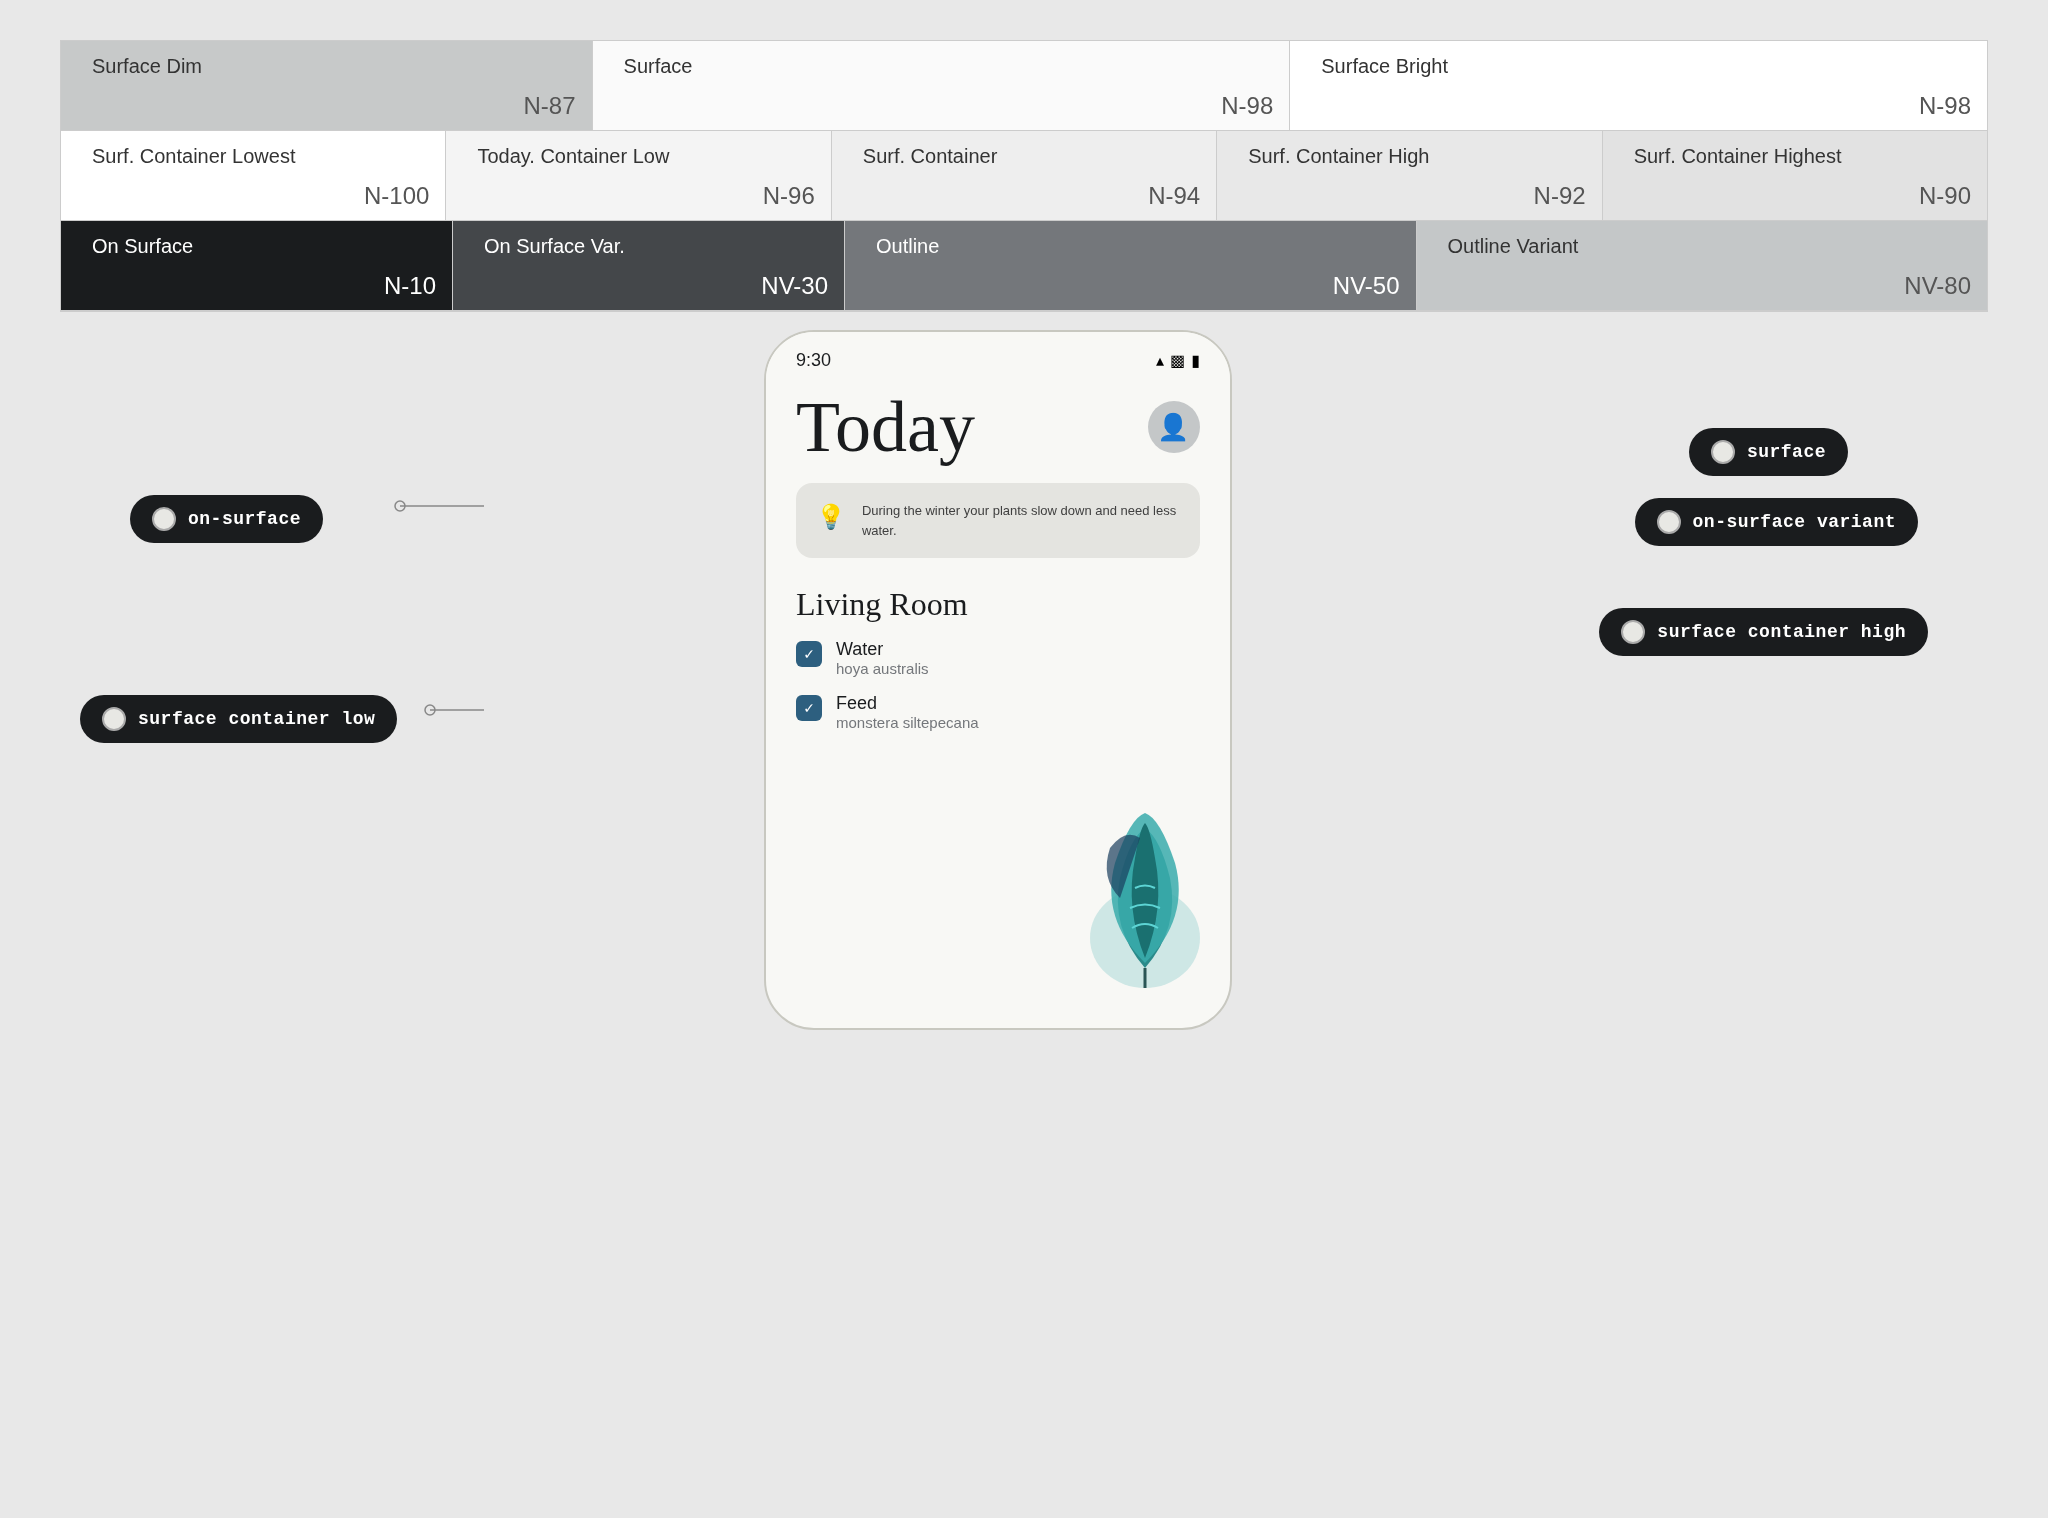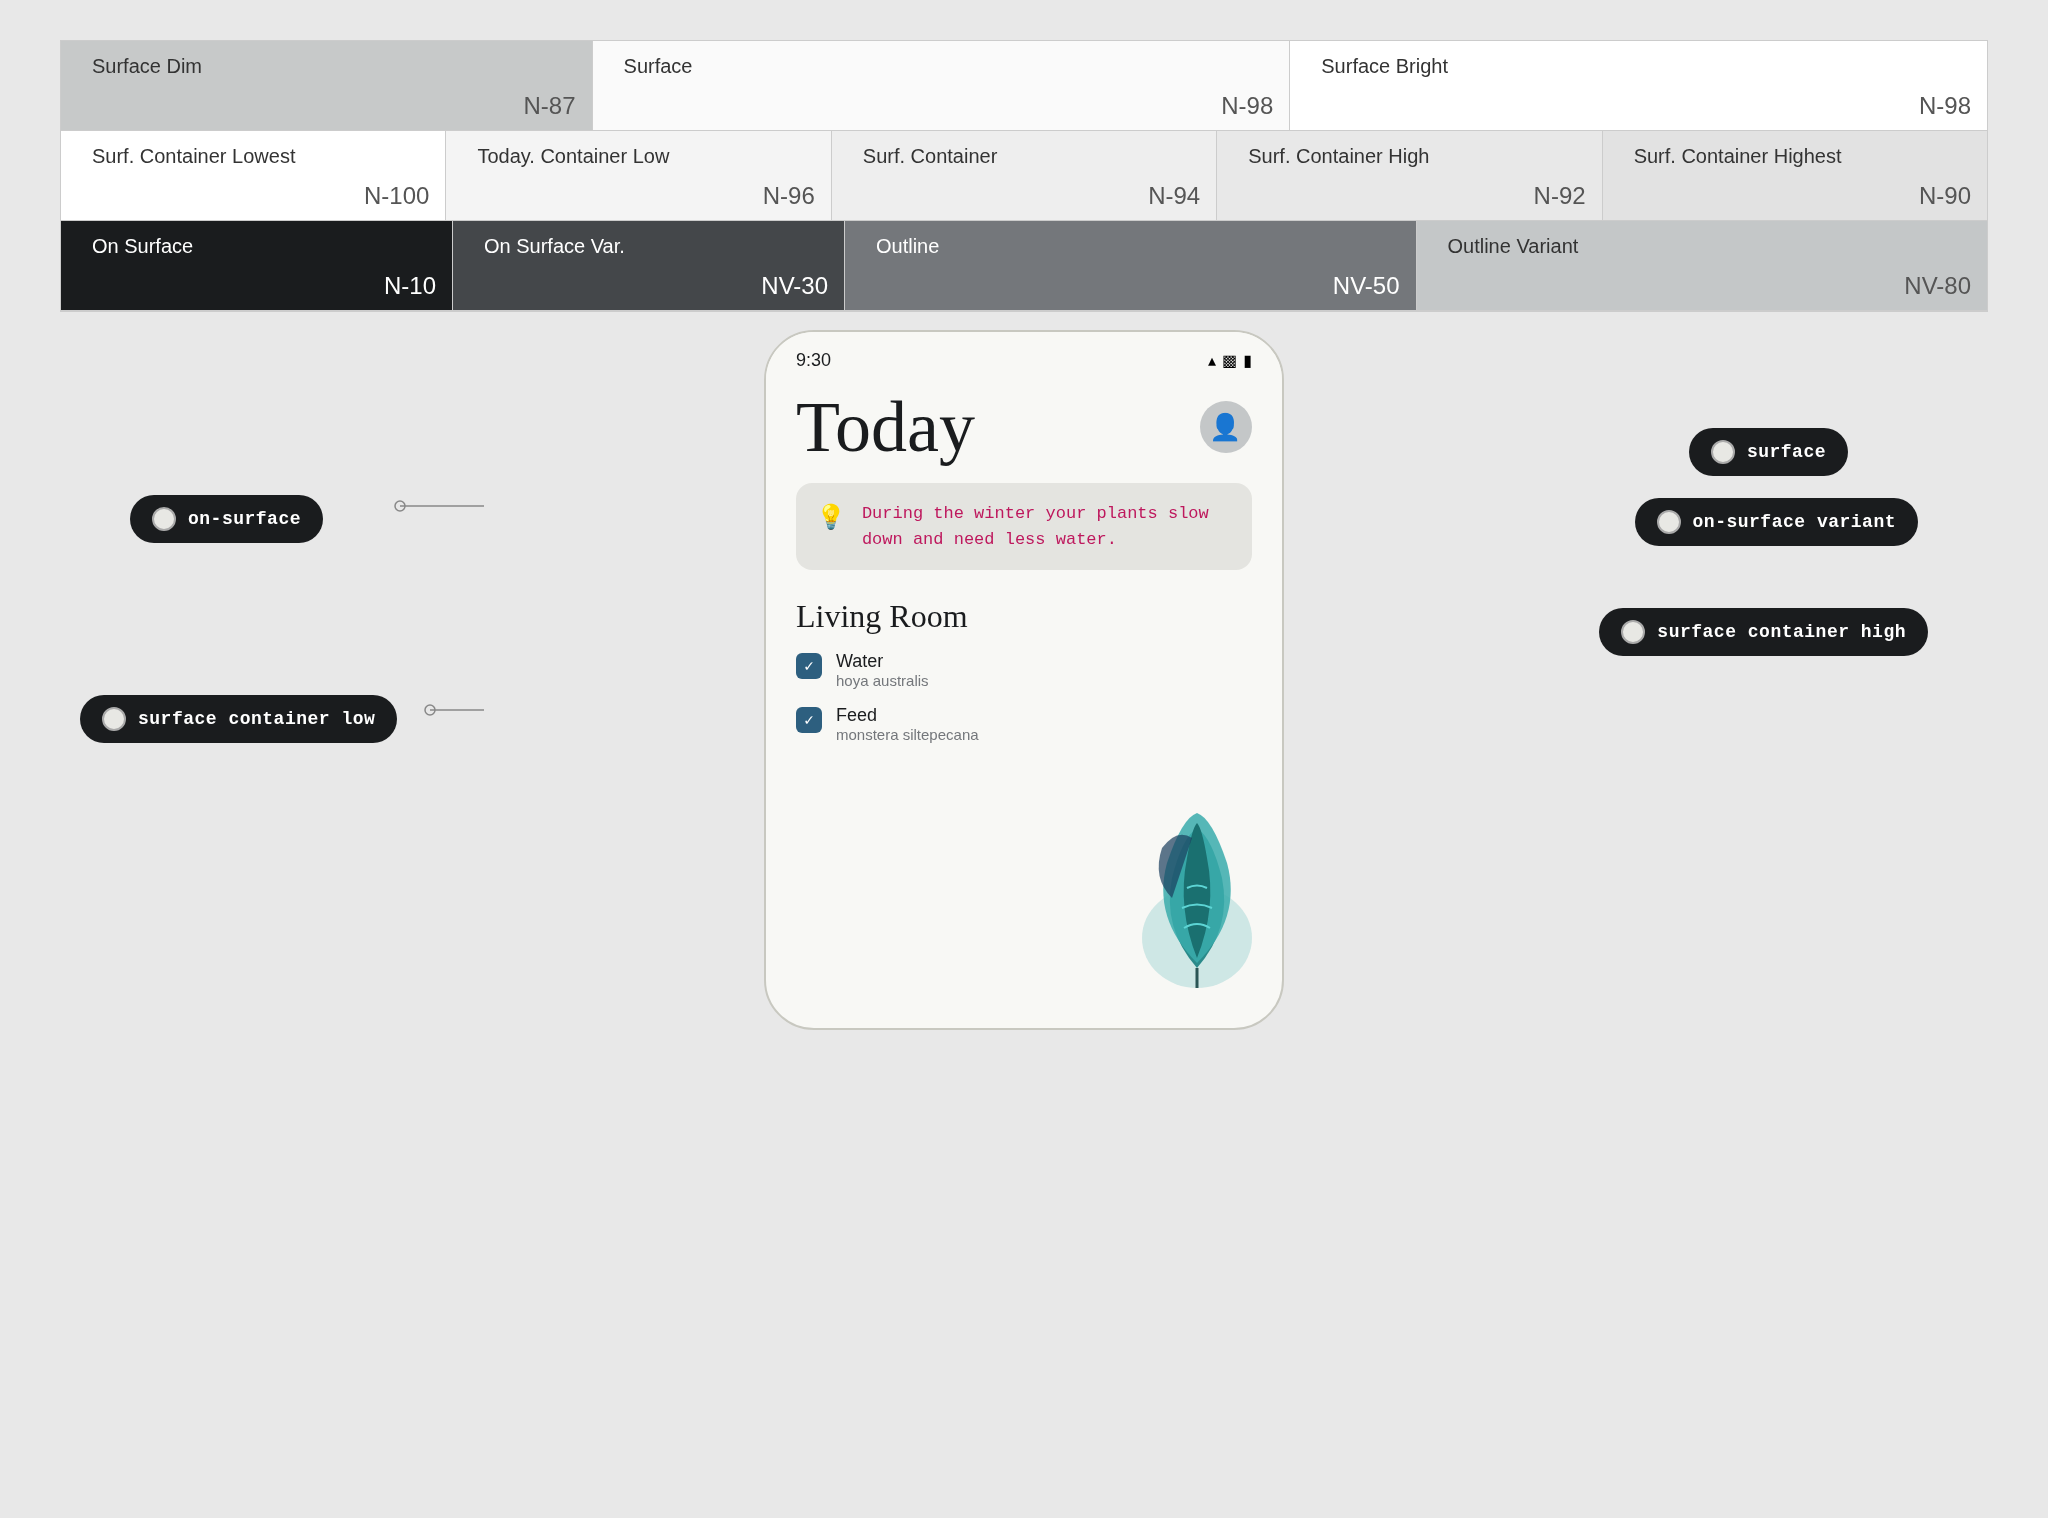--- a/index.html
+++ b/index.html
@@ -124,21 +124,21 @@
       justify-content: center;
       align-items: flex-start;
     }
 
     .phone-wrapper {
       position: relative;
       width: 520px;
     }
 
     .phone-frame {
-      width: 520px;
+      width: 468px;
       min-height: 700px;
       background: #f8f8f5;
       border-radius: 50px;
       border: 2px solid #c8c8c0;
       overflow: hidden;
       position: relative;
       padding-bottom: 40px;
     }
 
     .phone-status-bar {
@@ -201,24 +201,23 @@
       align-items: flex-start;
       gap: 16px;
       margin-bottom: 28px;
     }
     .info-icon {
       font-size: 24px;
       color: #44474a;
       margin-top: 2px;
     }
     .info-text {
-      font-size: 17px;
-      color: #be185d;
+      font-size: 13px;
+      color: #404040;
       line-height: 1.5;
-      font-family: Liberation Mono, monospace;
     }
 
     .section-title {
       font-size: 32px;
       font-weight: 400;
       color: #1a1c1e;
       font-family: 'Georgia', serif;
       margin-bottom: 16px;
     }
 

